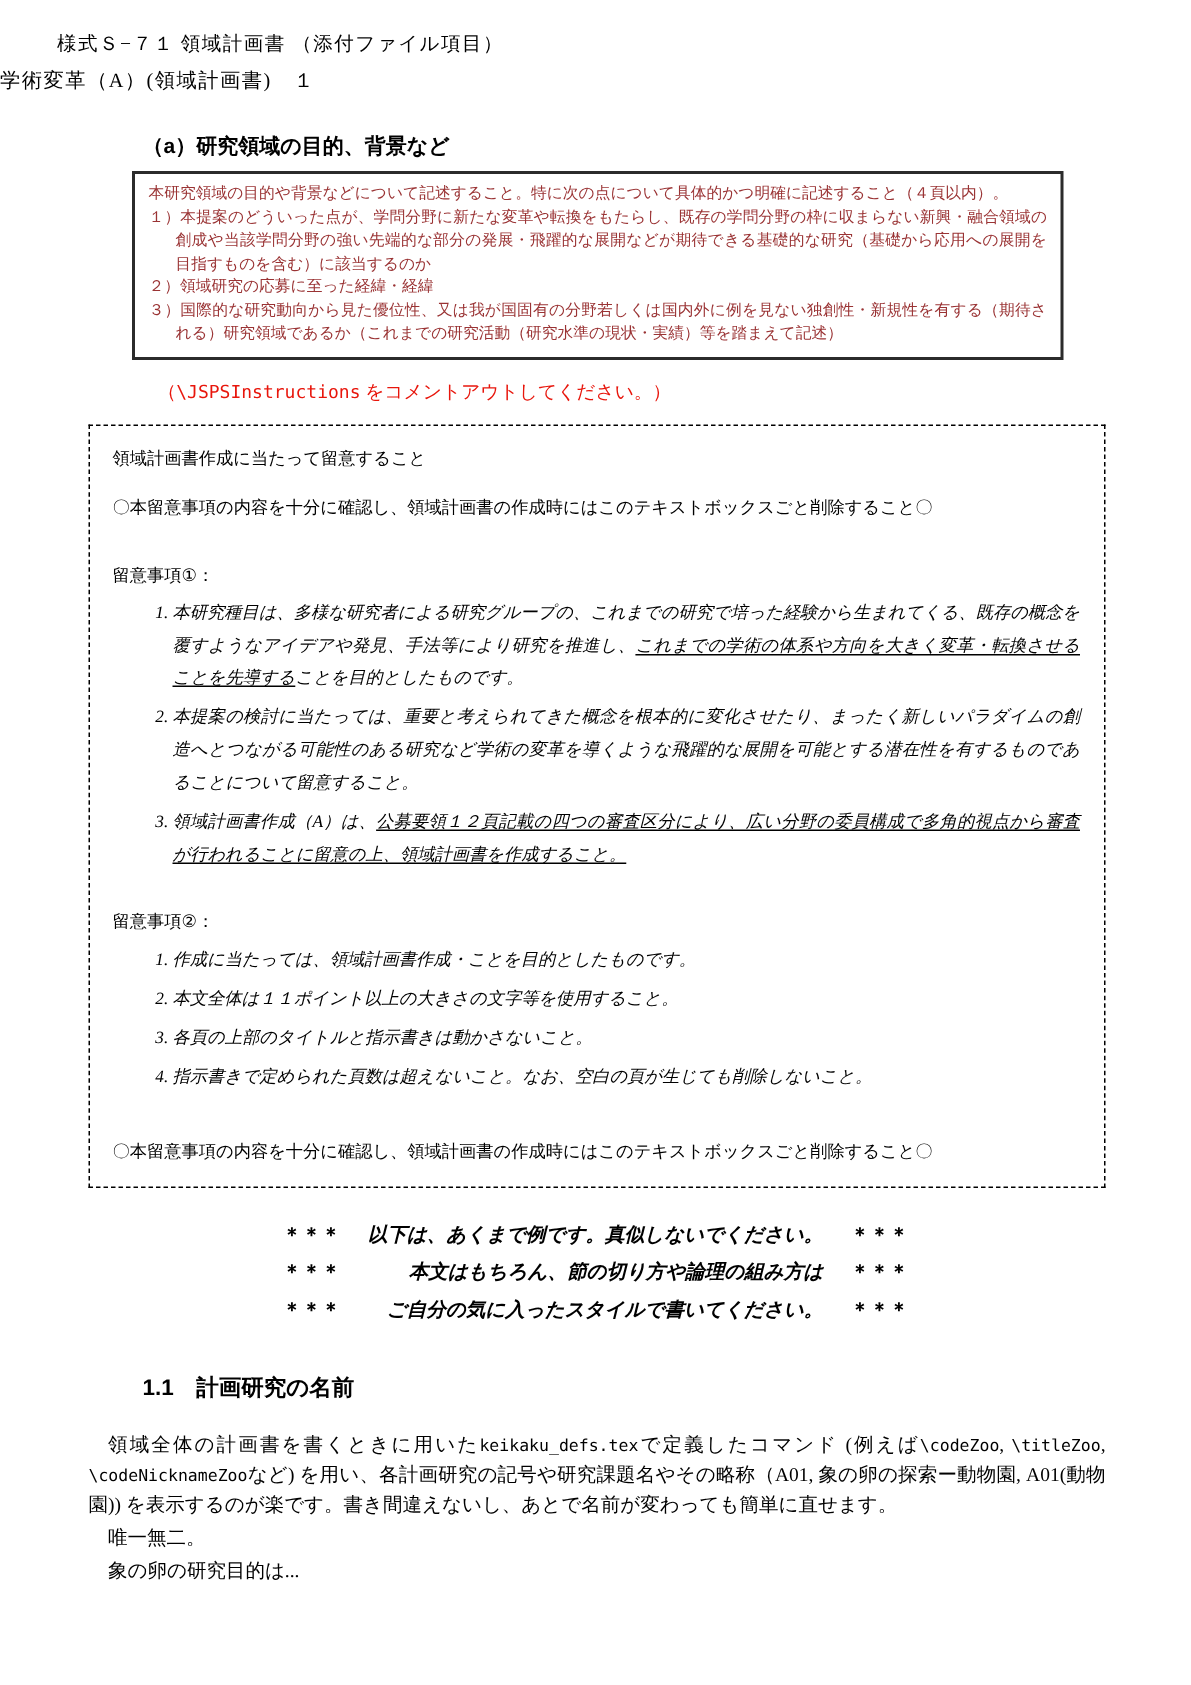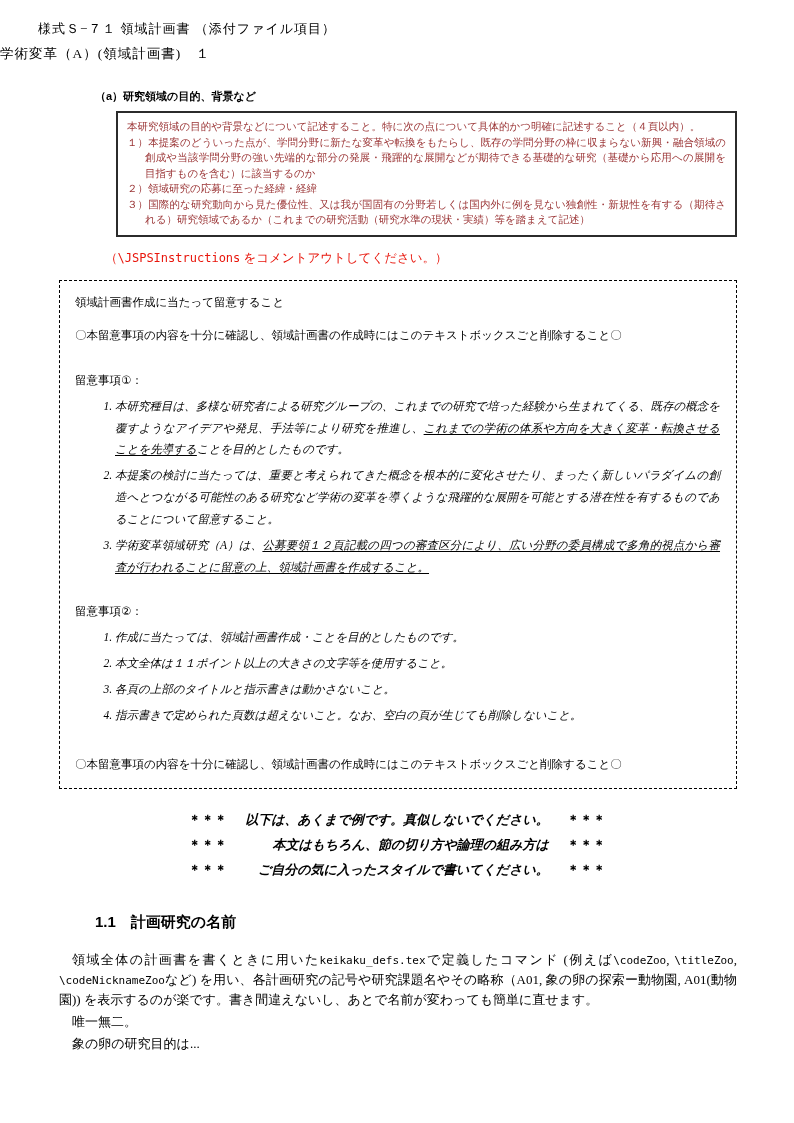--- a/index.html
+++ b/index.html
@@ -21,27 +21,27 @@
   }
   .hdr-right {
     margin: 7px 87px 0 0;
     text-align: left;
     font-size: 13.5px;
     letter-spacing: 1px;
   }
 
   .sec-a {
     margin: 26px 0 7px 95px;
-    font-size: 11px;
+    font-size: 14px;
     font-weight: bold;
     font-family: "Liberation Sans", "DejaVu Sans", sans-serif;
   }
 
   .redbox {
-    margin-left: 116px;
+    margin-left: 88px;
     width: 621px;
     border: 2px solid #2b2b2b;
     padding: 6px 9px 7px 9px;
     color: var(--box-text, #9a3334);
     font-size: 10.5px;
     line-height: 1.48;
     text-align: justify;
   }
   .redbox-item { padding-left: 18px; text-indent: -18px; }
 
@@ -123,21 +123,21 @@
   <div class="red-note"><span>（</span><span class="mono">\JSPSInstructions</span><span> をコメントアウトしてください。）</span></div>
 
   <div class="dashed-box">
     <div class="gothic notice-title">領域計画書作成に当たって留意すること</div>
     <div class="gothic notice-warning">〇本留意事項の内容を十分に確認し、領域計画書の作成時にはこのテキストボックスごと削除すること〇</div>
 
     <div class="gothic ryui-label">留意事項①：</div>
     <ol class="ryui-list">
       <li><span>本研究種目は、多様な研究者による研究グループの、これまでの研究で培った経験から生まれてくる、既存の概念を覆すようなアイデアや発見、手法等により研究を推進し、</span><span class="u">これまでの学術の体系や方向を大きく変革・転換させることを先導する</span><span>ことを目的としたものです。</span></li>
       <li><span>本提案の検討に当たっては、重要と考えられてきた概念を根本的に変化させたり、まったく新しいパラダイムの創造へとつながる可能性のある研究など学術の変革を導くような飛躍的な展開を可能とする潜在性を有するものであることについて留意すること。</span><span class="u"></span><span></span></li>
-      <li><span>学術変革領域研究（A）は、</span><span class="u">公募要領１２頁記載の四つの審査区分により、広い分野の委員構成で多角的視点から審査が行われることに留意の上、領域計画書を作成すること。</span><span></span></li>
+      <li><span>領域計画書作成（A）は、</span><span class="u">公募要領１２頁記載の四つの審査区分により、広い分野の委員構成で多角的視点から審査が行われることに留意の上、領域計画書を作成すること。</span><span></span></li>
     </ol>
 
     <div class="gothic ryui-label second">留意事項②：</div>
     <ol class="ryui-list">
       <li>作成に当たっては、領域計画書作成・ことを目的としたものです。</li>
       <li>本文全体は１１ポイント以上の大きさの文字等を使用すること。</li>
       <li>各頁の上部のタイトルと指示書きは動かさないこと。</li>
       <li>指示書きで定められた頁数は超えないこと。なお、空白の頁が生じても削除しないこと。</li>
     </ol>
 

